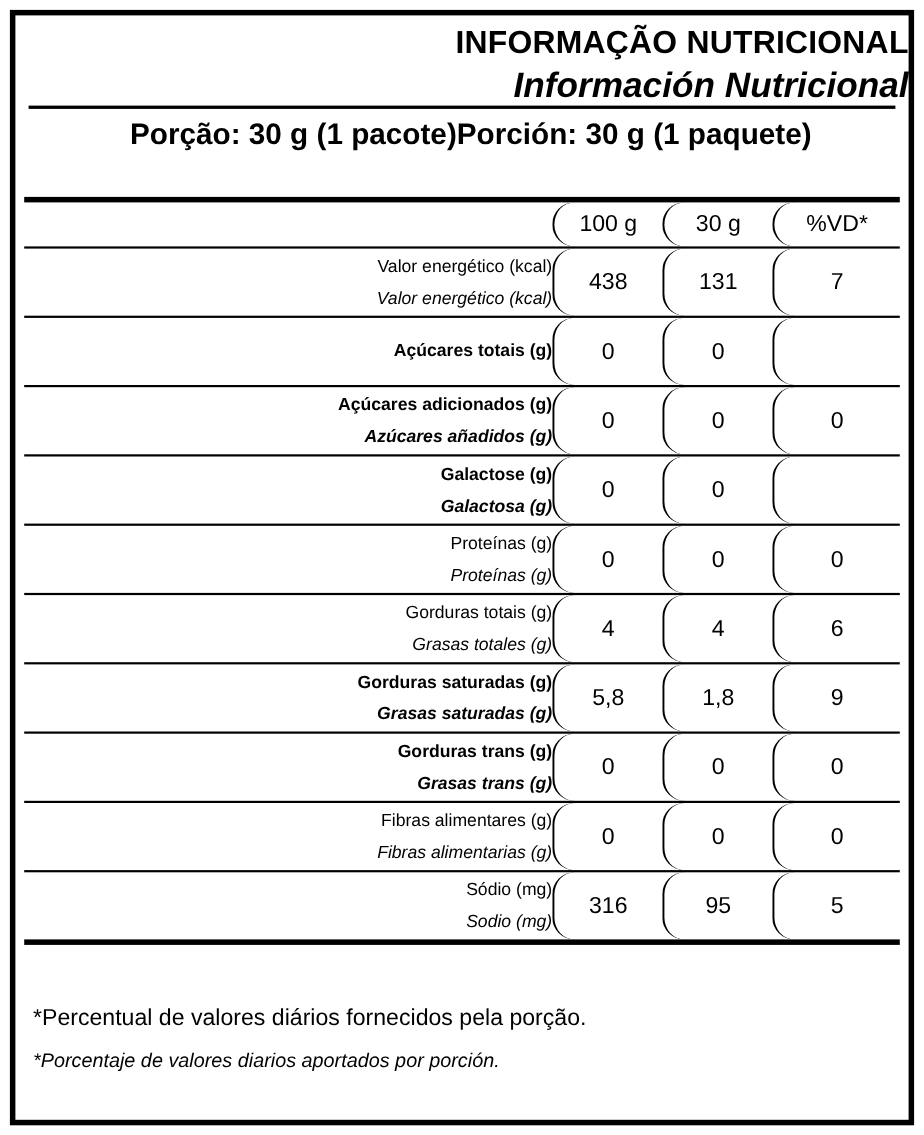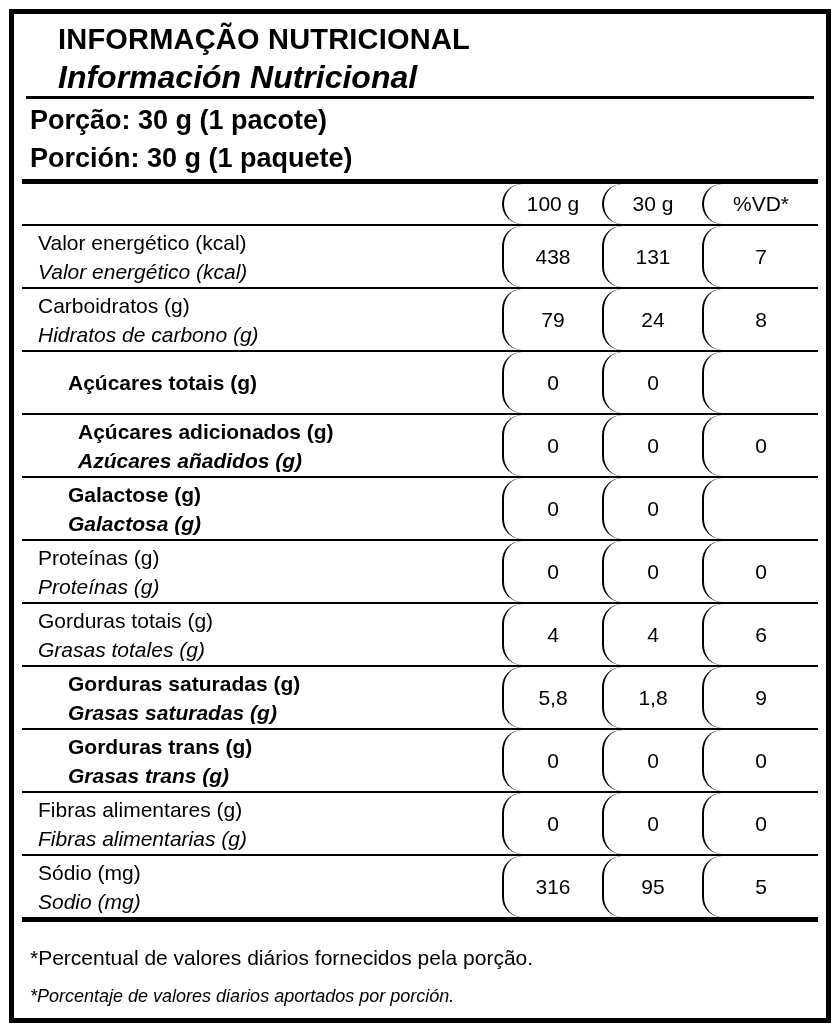--- a/index.html
+++ b/index.html
@@ -16,21 +16,21 @@
     height: 1014px;
     border: 5px solid #000000;
     display: flex;
     flex-direction: column;
   }
   
   .title-section {
     height: 82px;
     display: flex;
     flex-direction: column;
-    align-items: flex-start;
+    align-items: flex-end;
     justify-content: center;
     padding-top: 4px;
     padding-left: 44px;
   }
   .title-pt {
     font-size: 29px;
     font-weight: bold;
     line-height: 40px;
     letter-spacing: 0.2px;
   }
@@ -43,21 +43,21 @@
   .rule-thin {
     height: 3px;
     background: #000000;
     margin: 0 12px;
     flex: none;
   }
   
   .portion-section {
     padding: 4px 0 4px 16px;
     display: flex;
-    flex-direction: column;
+    flex-direction: row;
     justify-content: center;
     height: 80px;
   }
   .portion-line {
     font-size: 27px;
     font-weight: bold;
     line-height: 38px;
   }
   
   .grid {
@@ -85,21 +85,22 @@
     align-items: center;
     justify-content: center;
     font-size: 21px;
     border-radius: 20px;
   }
   .hdr-cell.empty { border-left: none; }
   .label {
     flex-direction: column;
     justify-content: center;
     padding-left: 16px;
-    font-size: 21px;
+    font-size: 16px;
+    align-items: flex-end;
   }
   .label .pt { line-height: 29px; }
   .label .es { line-height: 29px; font-style: italic; }
   .ind1 { padding-left: 46px; font-weight: bold; }
   .ind2 { padding-left: 56px; font-weight: bold; }
   
   .footnotes {
     flex: 1;
     padding: 12px 8px 0 16px;
     display: flex;
@@ -139,29 +140,20 @@
     <div class="row">
       <div class="cell label">
         <div class="pt">Valor energético (kcal)</div>
         <div class="es">Valor energético (kcal)</div>
       </div>
       <div class="cell val">438</div>
       <div class="cell val">131</div>
       <div class="cell val">7</div>
     </div>
 
-    <div class="row">
-      <div class="cell label">
-        <div class="pt">Carboidratos (g)</div>
-        <div class="es">Hidratos de carbono (g)</div>
-      </div>
-      <div class="cell val">79</div>
-      <div class="cell val">24</div>
-      <div class="cell val">8</div>
-    </div>
 
     <div class="row">
       <div class="cell label ind1">
         <div class="pt">Açúcares totais (g)</div>
       </div>
       <div class="cell val">0</div>
       <div class="cell val">0</div>
       <div class="cell val"></div>
     </div>
 

